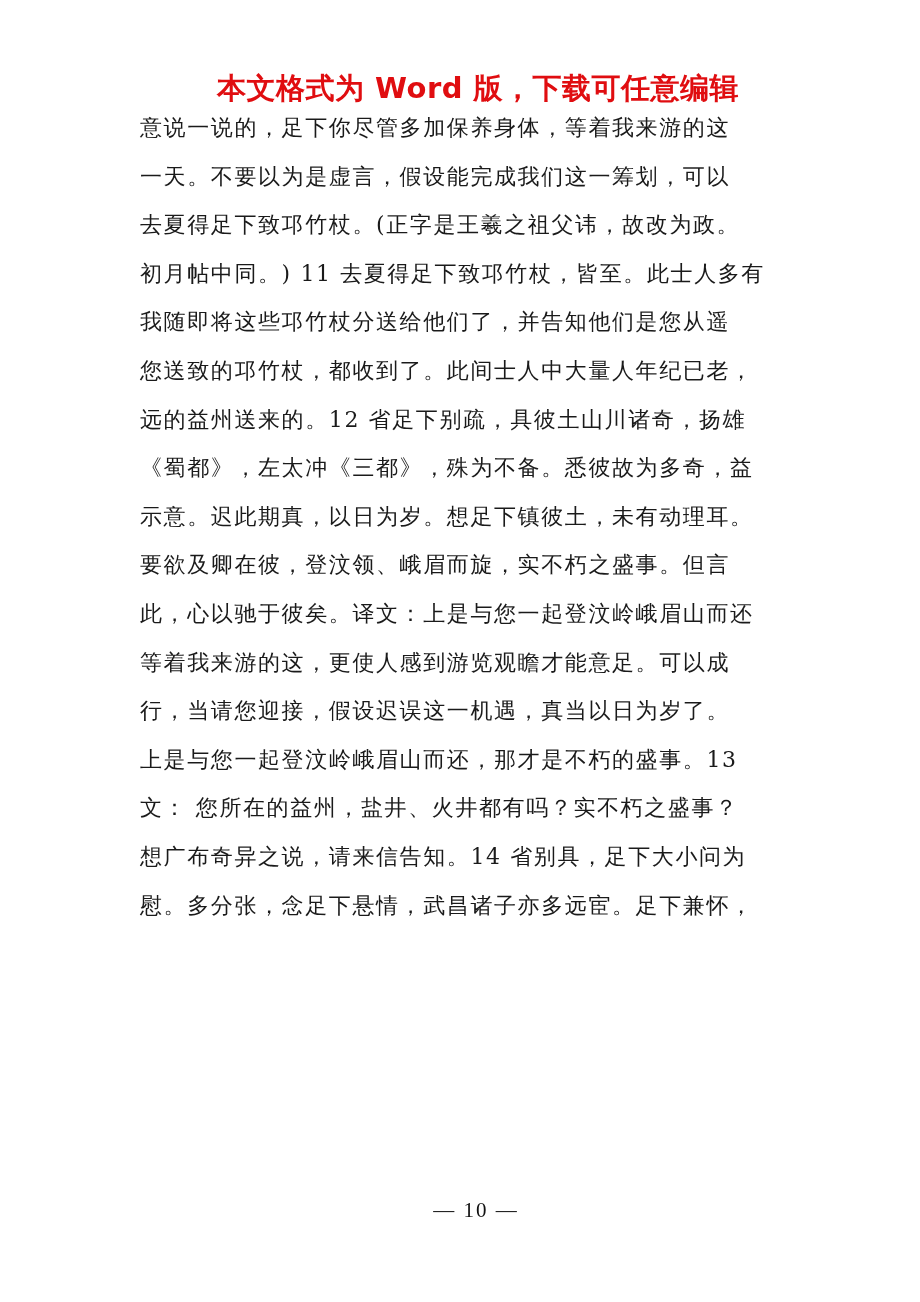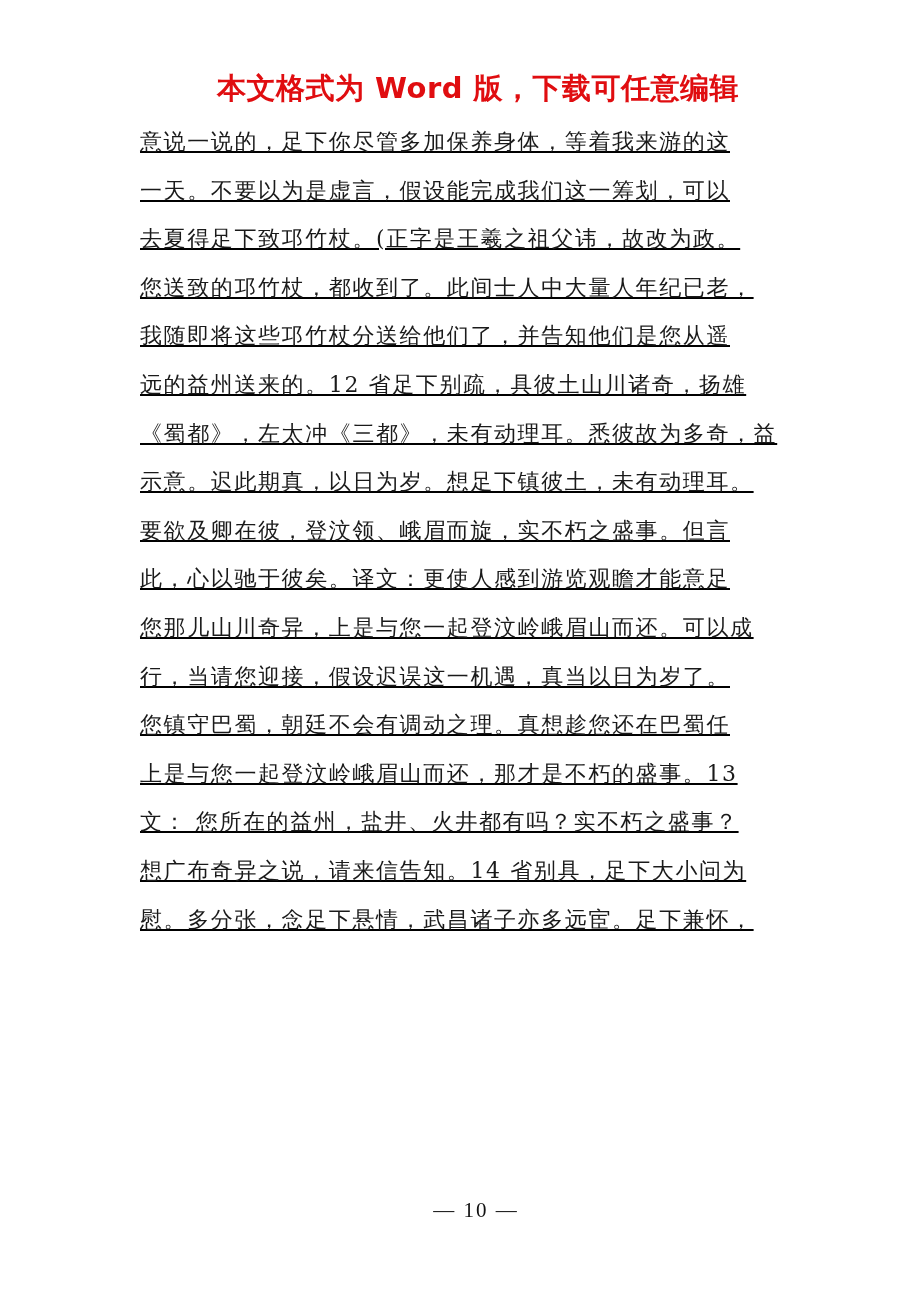--- a/index.html
+++ b/index.html
@@ -31,23 +31,22 @@
       color: #e00d10;
       font-family: "DejaVu Sans", "Liberation Sans", sans-serif;
       font-weight: bold;
       font-size: 29px;
       line-height: 40px;
       letter-spacing: 0.5px;
     }
     .body-text {
       position: absolute;
       left: 140px;
-      top: 118px;
+      top: 104px;
       width: 650px;
-      text-decoration: underline;
     }
     .line {
       height: 48.6px;
       line-height: 48.6px;
       font-size: 22px;
       color: #1a1a1a;
       white-space: nowrap;
       letter-spacing: 1.6px;
     }
     .page-number {
@@ -65,30 +64,30 @@
 </head>
 <body>
 
 <div class="page">
   <div class="header-banner">本文格式为 Word 版，下载可任意编辑</div>
 
   <div class="body-text">
     <div class="line">意说一说的，足下你尽管多加保养身体，等着我来游的这</div>
     <div class="line">一天。不要以为是虚言，假设能完成我们这一筹划，可以</div>
     <div class="line">去夏得足下致邛竹杖。(正字是王羲之祖父讳，故改为政。</div>
+    <div class="line">初月帖中同。) 11 去夏得足下致邛竹杖，皆至。此士人多有</div>
+    <div class="line">我随即将这些邛竹杖分送给他们了，并告知他们是您从遥</div>
     <div class="line">您送致的邛竹杖，都收到了。此间士人中大量人年纪已老，</div>
-    <div class="line">我随即将这些邛竹杖分送给他们了，并告知他们是您从遥</div>
     <div class="line">远的益州送来的。12 省足下别疏，具彼土山川诸奇，扬雄</div>
-    <div class="line">《蜀都》，左太冲《三都》，未有动理耳。悉彼故为多奇，益</div>
+    <div class="line">《蜀都》，左太冲《三都》，殊为不备。悉彼故为多奇，益</div>
     <div class="line">示意。迟此期真，以日为岁。想足下镇彼土，未有动理耳。</div>
     <div class="line">要欲及卿在彼，登汶领、峨眉而旋，实不朽之盛事。但言</div>
-    <div class="line">此，心以驰于彼矣。译文：更使人感到游览观瞻才能意足</div>
-    <div class="line">您那儿山川奇异，上是与您一起登汶岭峨眉山而还。可以成</div>
+    <div class="line">此，心以驰于彼矣。译文：上是与您一起登汶岭峨眉山而还</div>
+    <div class="line">等着我来游的这，更使人感到游览观瞻才能意足。可以成</div>
     <div class="line">行，当请您迎接，假设迟误这一机遇，真当以日为岁了。</div>
-    <div class="line">您镇守巴蜀，朝廷不会有调动之理。真想趁您还在巴蜀任</div>
     <div class="line">上是与您一起登汶岭峨眉山而还，那才是不朽的盛事。13</div>
     <div class="line">文：    您所在的益州，盐井、火井都有吗？实不朽之盛事？</div>
     <div class="line">想广布奇异之说，请来信告知。14 省别具，足下大小问为</div>
     <div class="line">慰。多分张，念足下悬情，武昌诸子亦多远宦。足下兼怀，</div>
   </div>
 
   <div class="page-number">— 10 —</div>
 </div>
 
 </body></html>

